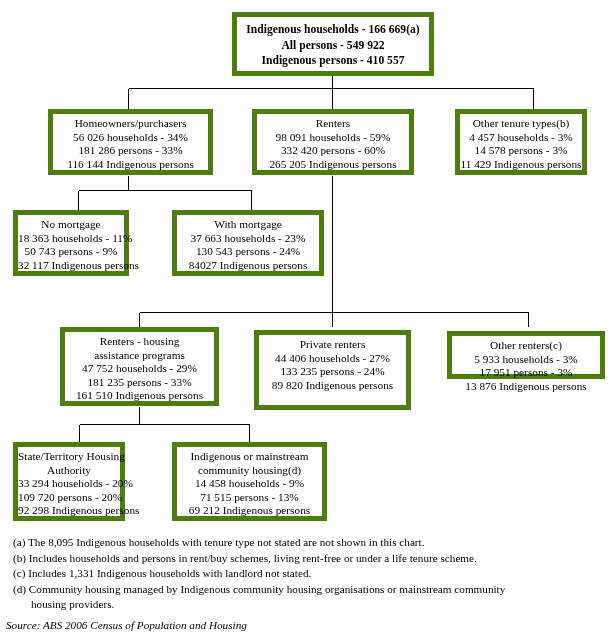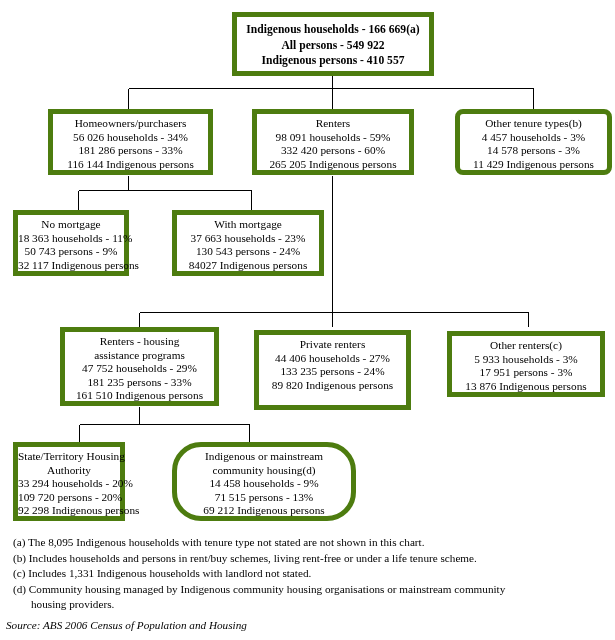--- a/index.html
+++ b/index.html
@@ -108,21 +108,21 @@
     <span class="ln">116 144 Indigenous persons</span>
   </div>
 
   <div class="node" style="left:252px; top:109px; width:162px; height:66px;">
     <span class="ln">Renters</span>
     <span class="ln">98 091 households - 59%</span>
     <span class="ln">332 420 persons - 60%</span>
     <span class="ln">265 205 Indigenous persons</span>
   </div>
 
-  <div class="node" style="left:455px; top:109px; width:157px; height:66px;border-radius:8px;">
+  <div class="node" style="left:455px; top:109px; width:132px; height:66px;">
     <span class="ln">Other tenure types(b)</span>
     <span class="ln">4 457 households - 3%</span>
     <span class="ln">14 578 persons - 3%</span>
     <span class="ln">11 429 Indigenous persons</span>
   </div>
 
   <div class="node" style="left:13px; top:210px; width:116px; height:66px;">
     <span class="ln">No mortgage</span>
     <span class="ln">18 363 households - 11%</span>
     <span class="ln">50 743 persons - 9%</span>
@@ -144,36 +144,36 @@
     <span class="ln">161 510 Indigenous persons</span>
   </div>
 
   <div class="node" style="left:254px; top:330px; width:157px; height:80px;">
     <span class="ln">Private renters</span>
     <span class="ln">44 406 households - 27%</span>
     <span class="ln">133 235 persons - 24%</span>
     <span class="ln">89 820 Indigenous persons</span>
   </div>
 
-  <div class="node" style="left:447px; top:331px; width:158px; height:66px;">
+  <div class="node" style="left:447px; top:331px; width:158px; height:48px;">
     <span class="ln">Other renters(c)</span>
     <span class="ln">5 933 households - 3%</span>
     <span class="ln">17 951 persons - 3%</span>
     <span class="ln">13 876 Indigenous persons</span>
   </div>
 
   <div class="node" style="left:13px; top:442px; width:112px; height:79px;">
     <span class="ln">State/Territory Housing</span>
     <span class="ln">Authority</span>
     <span class="ln">33 294 households - 20%</span>
     <span class="ln">109 720 persons - 20%</span>
     <span class="ln">92 298 Indigenous persons</span>
   </div>
 
-  <div class="node" style="left:172px; top:442px; width:184px; height:79px;border-radius:29px;">
+  <div class="node" style="left:172px; top:442px; width:155px; height:79px;">
     <span class="ln">Indigenous or mainstream</span>
     <span class="ln">community housing(d)</span>
     <span class="ln">14 458 households - 9%</span>
     <span class="ln">71 515 persons - 13%</span>
     <span class="ln">69 212 Indigenous persons</span>
   </div>
 
   <div class="notes" style="top:535px;">
     <span class="note-line">(a) The 8,095 Indigenous households with tenure type not stated are not shown in this chart.</span>
     <span class="note-line">(b) Includes households and persons in rent/buy schemes, living rent-free or under a life tenure scheme.</span>

